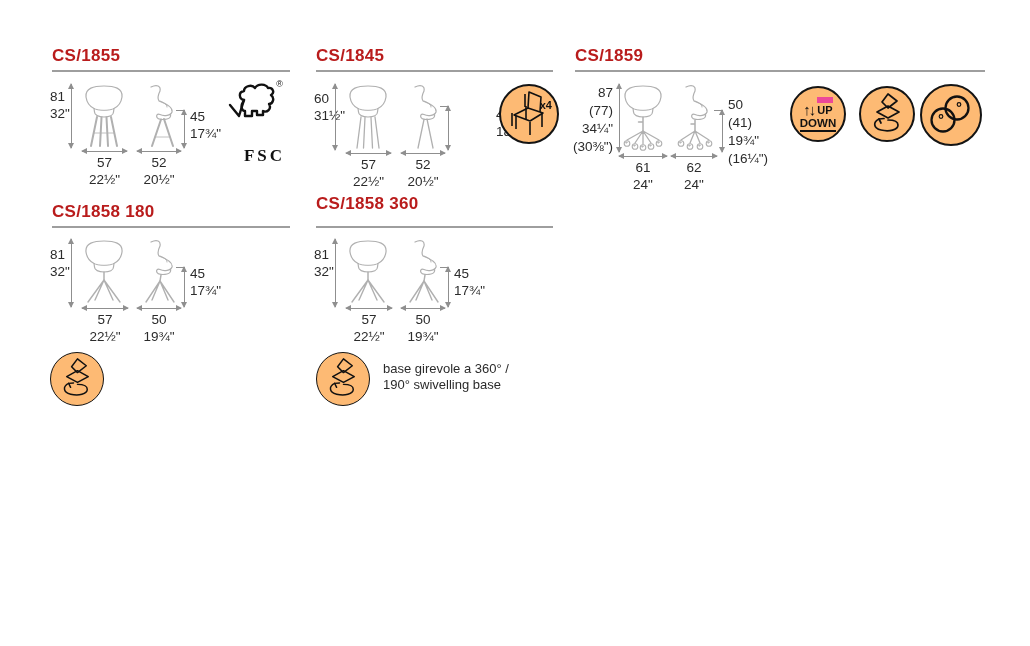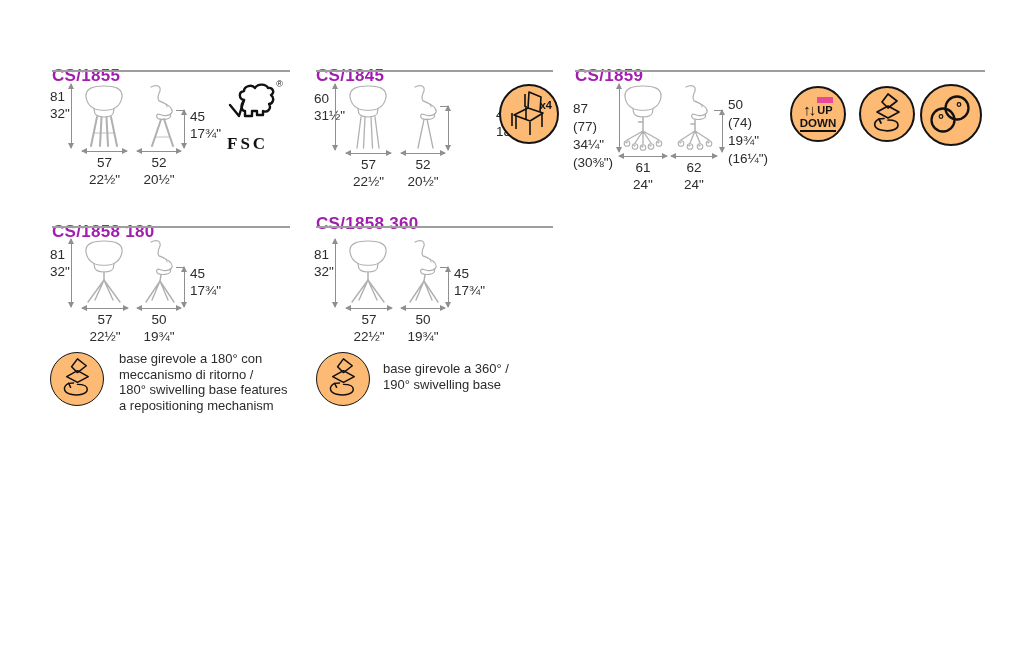--- a/index.html
+++ b/index.html
@@ -1,18 +1,18 @@
 <!DOCTYPE html>
 <html><head>
 <meta charset="utf-8">
 <style>
   html,body{margin:0;padding:0;background:#fff;}
   .canvas{position:relative;width:1030px;height:646px;background:#ffffff;overflow:hidden;
           font-family:"Liberation Sans","DejaVu Sans",sans-serif;}
-  .model{position:absolute;font-weight:bold;font-size:17px;letter-spacing:.3px;color:#a21caf;white-space:nowrap;margin-top:20px;}
+  .model{position:absolute;font-weight:bold;font-size:17px;letter-spacing:.3px;color:#b91c1c;white-space:nowrap;}
   .rule{position:absolute;height:2px;background:#9e9e9e;}
   .dim{position:absolute;font-size:13.5px;line-height:17px;color:#2b2b2b;white-space:nowrap;}
   .dim.lh18{line-height:18px;}
   .dim.center{text-align:center;white-space:nowrap;}
   .vdim{position:absolute;width:0;border-left:1px solid #8f8f8f;}
   .vdim::before{content:"";position:absolute;left:-4px;top:-1px;width:0;height:0;
     border-left:3.5px solid transparent;border-right:3.5px solid transparent;border-bottom:6px solid #8f8f8f;}
   .vdim::after{content:"";position:absolute;left:-4px;bottom:-1px;width:0;height:0;
     border-left:3.5px solid transparent;border-right:3.5px solid transparent;border-top:6px solid #8f8f8f;}
   .hdim{position:absolute;height:0;border-top:1px solid #8f8f8f;}
@@ -20,21 +20,21 @@
     border-top:3.5px solid transparent;border-bottom:3.5px solid transparent;border-right:6px solid #8f8f8f;}
   .hdim::after{content:"";position:absolute;top:-4px;right:-1px;width:0;height:0;
     border-top:3.5px solid transparent;border-bottom:3.5px solid transparent;border-left:6px solid #8f8f8f;}
   .tick{position:absolute;height:1px;width:8px;background:#8f8f8f;}
   .chair{position:absolute;}
   .chair svg{display:block;}
   .circle-icon{position:absolute;border:2.4px solid #141414;border-radius:50%;box-sizing:border-box;background:#fdba74;}
   .note-circle{border-width:1.8px;}
   .note{position:absolute;font-size:13px;line-height:15.6px;color:#2b2b2b;white-space:nowrap;}
   .fsc{position:absolute;color:#111;}
-  .fsc-label{font-family:"Liberation Serif","DejaVu Serif",serif;font-weight:bold;font-size:17px;letter-spacing:3px;margin-top:5px;}
+  .fsc-label{font-family:"Liberation Serif","DejaVu Serif",serif;font-weight:bold;font-size:17px;letter-spacing:3px;margin-top:17px;text-align:right;}
   .fsc-reg{position:absolute;right:2px;top:-2px;font-size:9px;}
   .updown{display:flex;flex-direction:column;align-items:center;justify-content:center;}
   .ud-row1{display:flex;align-items:flex-end;}
   .ud-arrows{font-weight:bold;font-size:15px;line-height:12px;letter-spacing:-2px;margin-right:3px;color:#111;}
   .ud-up{border-top:6px solid #ec4899;font-weight:bold;font-size:11px;line-height:12px;padding-top:1px;color:#111;text-align:right;}
   .ud-down{border-bottom:2px solid #111;font-weight:bold;font-size:11.5px;line-height:14px;color:#111;}
   .stack-label{position:absolute;right:5px;top:13px;font-weight:bold;font-size:11px;color:#111;}
 </style>
 </head>
 <body>
@@ -142,21 +142,21 @@
       <path d="M27,22 L28,6 L40,11 L39,26"></path>
       <path d="M15,30 L15,43 M29,36 L29,49 M41,28 L41,41"></path>
       <path d="M11,27 L11,40 M25,20 L25,33 M24,8 L24,21"></path>
     </svg>
     <span class="stack-label">x4</span>
   </div>
 
   <div class="model" style="left:575px;top:46px;">CS/1859</div>
   <div class="rule" style="left:575px;top:70px;width:410px;"></div>
 
-  <div class="dim lh18" style="left:573px;top:100px;">
+  <div class="dim lh18" style="left:573px;top:84px;text-align:right;">
     <div>87</div>
     <div>(77)</div>
     <div>34¼"</div>
     <div>(30⅜")</div>
   </div>
   <div class="vdim" style="left:619px;top:84px;height:68px;"></div>
 
   <div class="chair" style="left:620px;top:84px;">
     <svg width="46" height="68" viewBox="0 0 46 68" fill="none" stroke="#b0b0b0" stroke-linecap="round">
       <path stroke-width="1.2" d="M5,13 C4,4 13,2 23,2 C33,2 42,4 41,13 C40,20 36,23 33,24.5 L32.5,28 C32.5,31 28.5,33 23,33 C17.5,33 13.5,31 13.5,28 L13,24.5 C10,23 6,20 5,13 Z"></path>
@@ -189,21 +189,21 @@
         <circle cx="28.3" cy="61.6" r="0.7" stroke-width="0.8"></circle>
       <circle cx="38" cy="59.5" r="2.8" stroke-width="1.1"></circle>
         <circle cx="37.3" cy="58.6" r="0.7" stroke-width="0.8"></circle>
     </svg>
   </div>
 
   <div class="tick" style="left:714px;top:110px;"></div>
   <div class="vdim" style="left:722px;top:110px;height:42px;"></div>
   <div class="dim lh18" style="left:728px;top:96px;">
     <div>50</div>
-    <div>(74)</div>
+    <div>(41)</div>
     <div>19¾"</div>
     <div>(16¼")</div>
   </div>
 
   <div class="hdim" style="left:619px;top:156px;width:48px;"></div>
   <div class="dim center" style="left:617px;top:159px;width:52px;">
     <div>61</div>
     <div>24"</div>
   </div>
   <div class="hdim" style="left:671px;top:156px;width:46px;"></div>
@@ -283,26 +283,20 @@
   </div>
 
   <div class="circle-icon note-circle" style="left:50px;top:352px;width:54px;height:54px;">
     <svg width="50" height="50" viewBox="0 0 51 51" fill="none" stroke="#111" stroke-width="1.5" stroke-linejoin="round" stroke-linecap="round">
       <path d="M27,6 L36,13 L27,20 L21,14 Z"></path>
       <path d="M27,18 L38,24 L27,30 L16,24 Z"></path>
       <path d="M18,31 C12,34 12,40 20,42 C28,44 37,42 37,37 C37,34 33,32 27,32"></path>
       <path d="M18,31 L23,30.5 M18,31 L20,35"></path>
     </svg>
   </div>
-  <div class="note" style="left:119px;top:351px;">
-    <div>base girevole a 180° con</div>
-    <div>meccanismo di ritorno /</div>
-    <div>180° swivelling base features</div>
-    <div>a repositioning mechanism</div>
-  </div>
 
   <div class="model" style="left:316px;top:194px;text-align:center;">CS/1858 360</div>
   <div class="rule" style="left:316px;top:226px;width:237px;"></div>
 
   <div class="dim" style="left:314px;top:246px;">
     <div>81</div>
     <div>32"</div>
   </div>
   <div class="vdim" style="left:335px;top:239px;height:68px;"></div>
 

